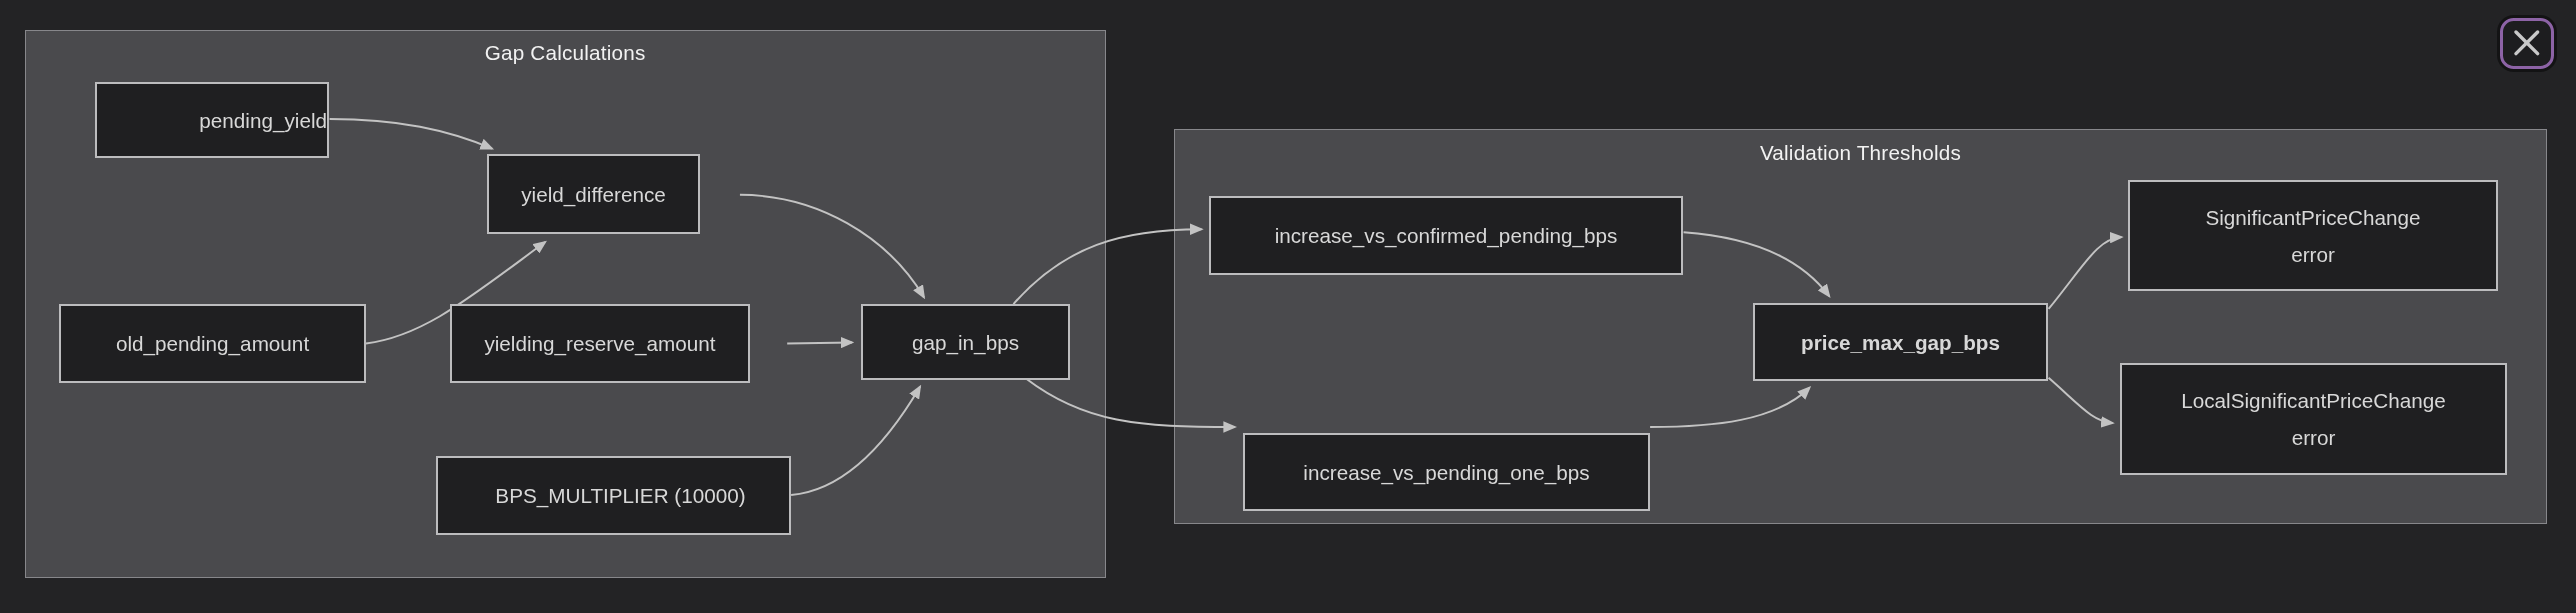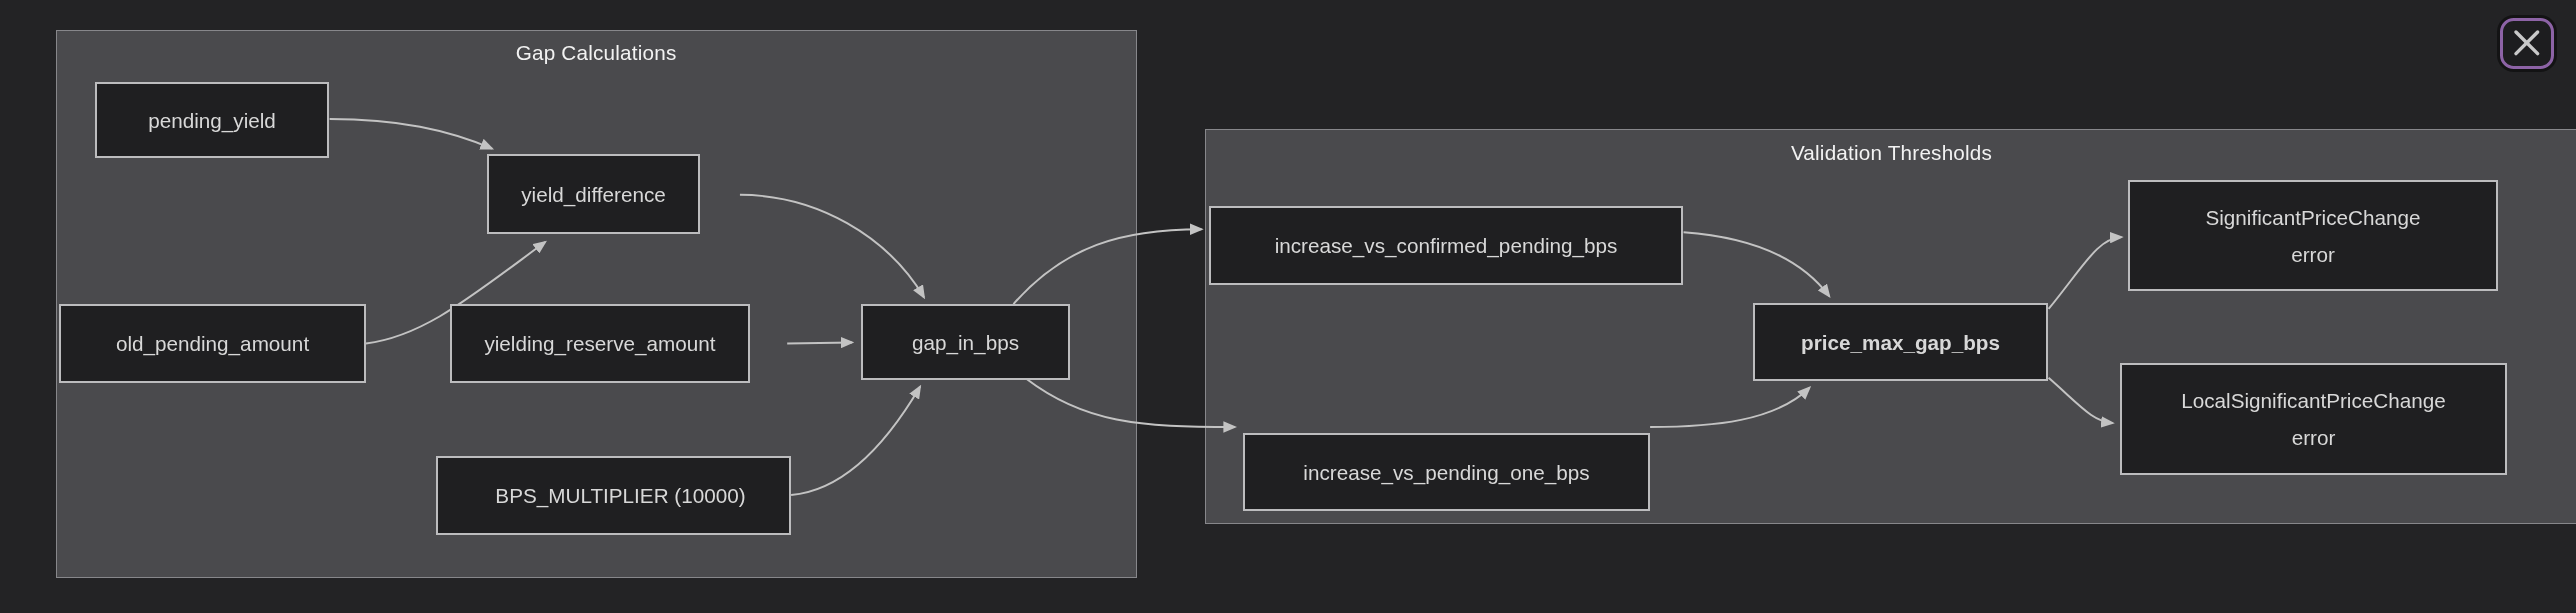--- a/index.html
+++ b/index.html
@@ -22,21 +22,20 @@
     background:var(--page-bg);
     font-family:"Liberation Sans","DejaVu Sans",sans-serif;
     overflow:hidden;
   }
   .group{
     position:absolute;
     background:var(--group-bg);
     border:1.5px solid var(--group-border);
     box-sizing:border-box;
     z-index:0;
-    margin-left:31px;
   }
   .group-title{
     position:absolute;top:9.8px;left:0;right:0;
     text-align:center;
     color:var(--title-text);
     font-size:20.7px;line-height:25.6px;
     letter-spacing:0.2px;
   }
   #edges{position:absolute;left:0;top:0;z-index:1;}
   .node{
@@ -93,21 +92,21 @@
       <path d="M 804 503 C 862 498, 905 444, 935 393" marker-end="url(#arrow)"></path>
       <path d="M 1030 309 C 1082 250, 1140 233, 1221 233" marker-end="url(#arrow)"></path>
       <path d="M 1043 385 C 1102 430, 1158 434, 1255 434" marker-end="url(#arrow)"></path>
       <path d="M 1711 236 C 1780 241, 1830 262, 1859 301" marker-end="url(#arrow)"></path>
       <path d="M 1677 434 C 1742 434, 1804 428, 1839 394" marker-end="url(#arrow)"></path>
       <path d="M 2082 314 C 2118 270, 2132 242, 2156 241" marker-end="url(#arrow)"></path>
       <path d="M 2082 384 C 2114 412, 2126 428, 2147 430" marker-end="url(#arrow)"></path>
     </g>
   </svg>
 
-  <div class="node" style="left:95px;top:82px;width:234px;height:76px;">
+  <div class="node" style="left:95px;top:82px;width:234px;height:76px;align-items:flex-end;">
     <span>pending_yield</span>
   </div>
 
   <div class="node" style="left:487px;top:154px;width:213px;height:80px;">
     <span>yield_difference</span>
   </div>
 
   <div class="node" style="left:59px;top:304px;width:307px;height:79px;">
     <span>old_pending_amount</span>
   </div>
@@ -117,21 +116,21 @@
   </div>
 
   <div class="node" style="left:861px;top:304px;width:209px;height:76px;">
     <span>gap_in_bps</span>
   </div>
 
   <div class="node" style="left:436px;top:456px;width:355px;height:79px;padding-left:14px;">
     <span>BPS_MULTIPLIER (10000)</span>
   </div>
 
-  <div class="node" style="left:1209px;top:206px;width:474px;height:79px;">
+  <div class="node" style="left:1209px;top:196px;width:474px;height:79px;">
     <span>increase_vs_confirmed_pending_bps</span>
   </div>
 
   <div class="node" style="left:1243px;top:388px;width:407px;height:78px;margin-top:45px;">
     <span>increase_vs_pending_one_bps</span>
   </div>
 
   <div class="node" style="left:1753px;top:303px;width:295px;height:78px;font-weight:bold;">
     <span>price_max_gap_bps</span>
   </div>

